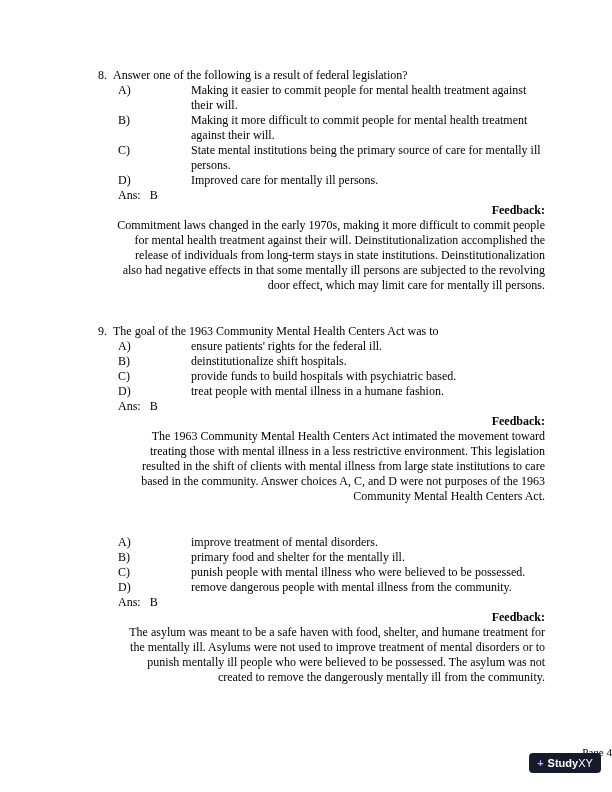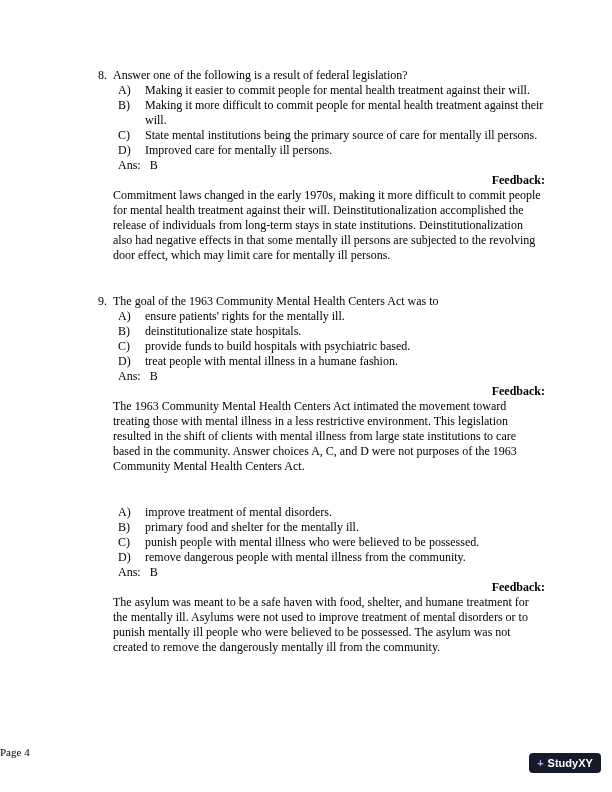--- a/index.html
+++ b/index.html
@@ -44,41 +44,43 @@
   .opt {
     display: flex;
     padding-left: 5px;
   }
   .opt-letter {
     flex: none;
     width: 27px;
   }
   .opt-text {
     flex: 1;
+    margin-left: 46px;
   }
   .ans {
     padding-left: 5px;
   }
   .ans-val {
     margin-left: 9px;
   }
   .fb-label {
     padding-left: 5px;
     font-weight: bold;
     text-align: right;
   }
   .fb-text {
     width: 432px;
+    text-align: right;
   }
   .footer {
     position: absolute;
     left: 0;
     right: 0;
     bottom: 32px;
-    text-align: left;
+    text-align: right;
     font-size: 11px;
     color: #000000;
   }
   .brand-badge {
     position: absolute;
     right: 11px;
     bottom: 19px;
     width: 72px;
     height: 20px;
     background: #161a2b;
@@ -94,21 +96,21 @@
   .brand-plus {
     color: #aab4ff;
     margin-right: 4px;
     font-weight: bold;
   }
   .brand-a {
     font-weight: bold;
     color: #ffffff;
   }
   .brand-b {
-    font-weight: bold;
+    font-weight: normal;
     color: #ffffff;
     text-align: right;
   }
 </style>
 </head>
 <body>
 
 <div class="content">
 
   <div class="question">
@@ -142,25 +144,25 @@
   </div>
 
   <div class="question">
     <div class="q-head">
       <span class="q-num">9.</span>
       <span class="q-stem">The goal of the 1963 Community Mental Health Centers Act was to</span>
     </div>
     <div class="q-body">
       <div class="opt">
         <span class="opt-letter">A)</span>
-        <span class="opt-text">ensure patients' rights for the mentally ill.</span>
+        <span class="opt-text">ensure patients' rights for the federal ill.</span>
       </div>
       <div class="opt">
         <span class="opt-letter">B)</span>
-        <span class="opt-text">deinstitutionalize state hospitals.</span>
+        <span class="opt-text">deinstitutionalize shift hospitals.</span>
       </div>
       <div class="opt">
         <span class="opt-letter">C)</span>
         <span class="opt-text">provide funds to build hospitals with psychiatric based.</span>
       </div>
       <div class="opt">
         <span class="opt-letter">D)</span>
         <span class="opt-text">treat people with mental illness in a humane fashion.</span>
       </div>
       <div class="ans">

